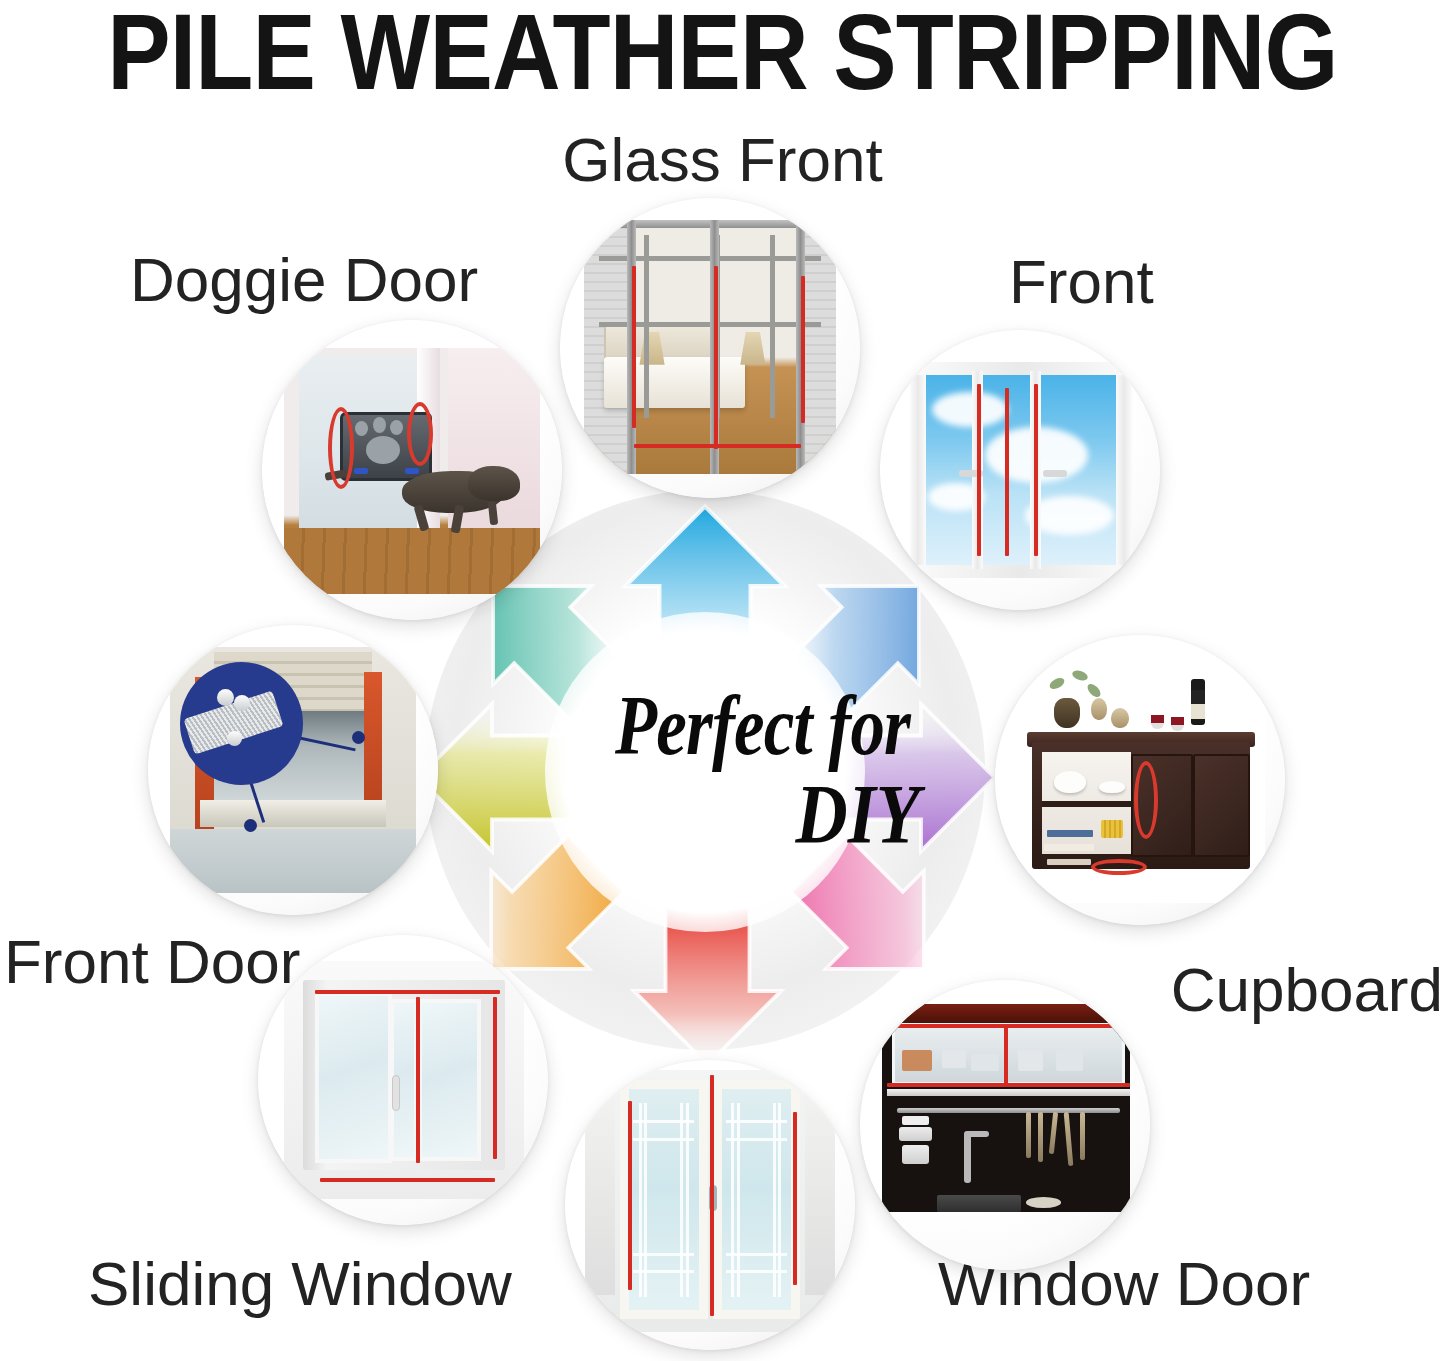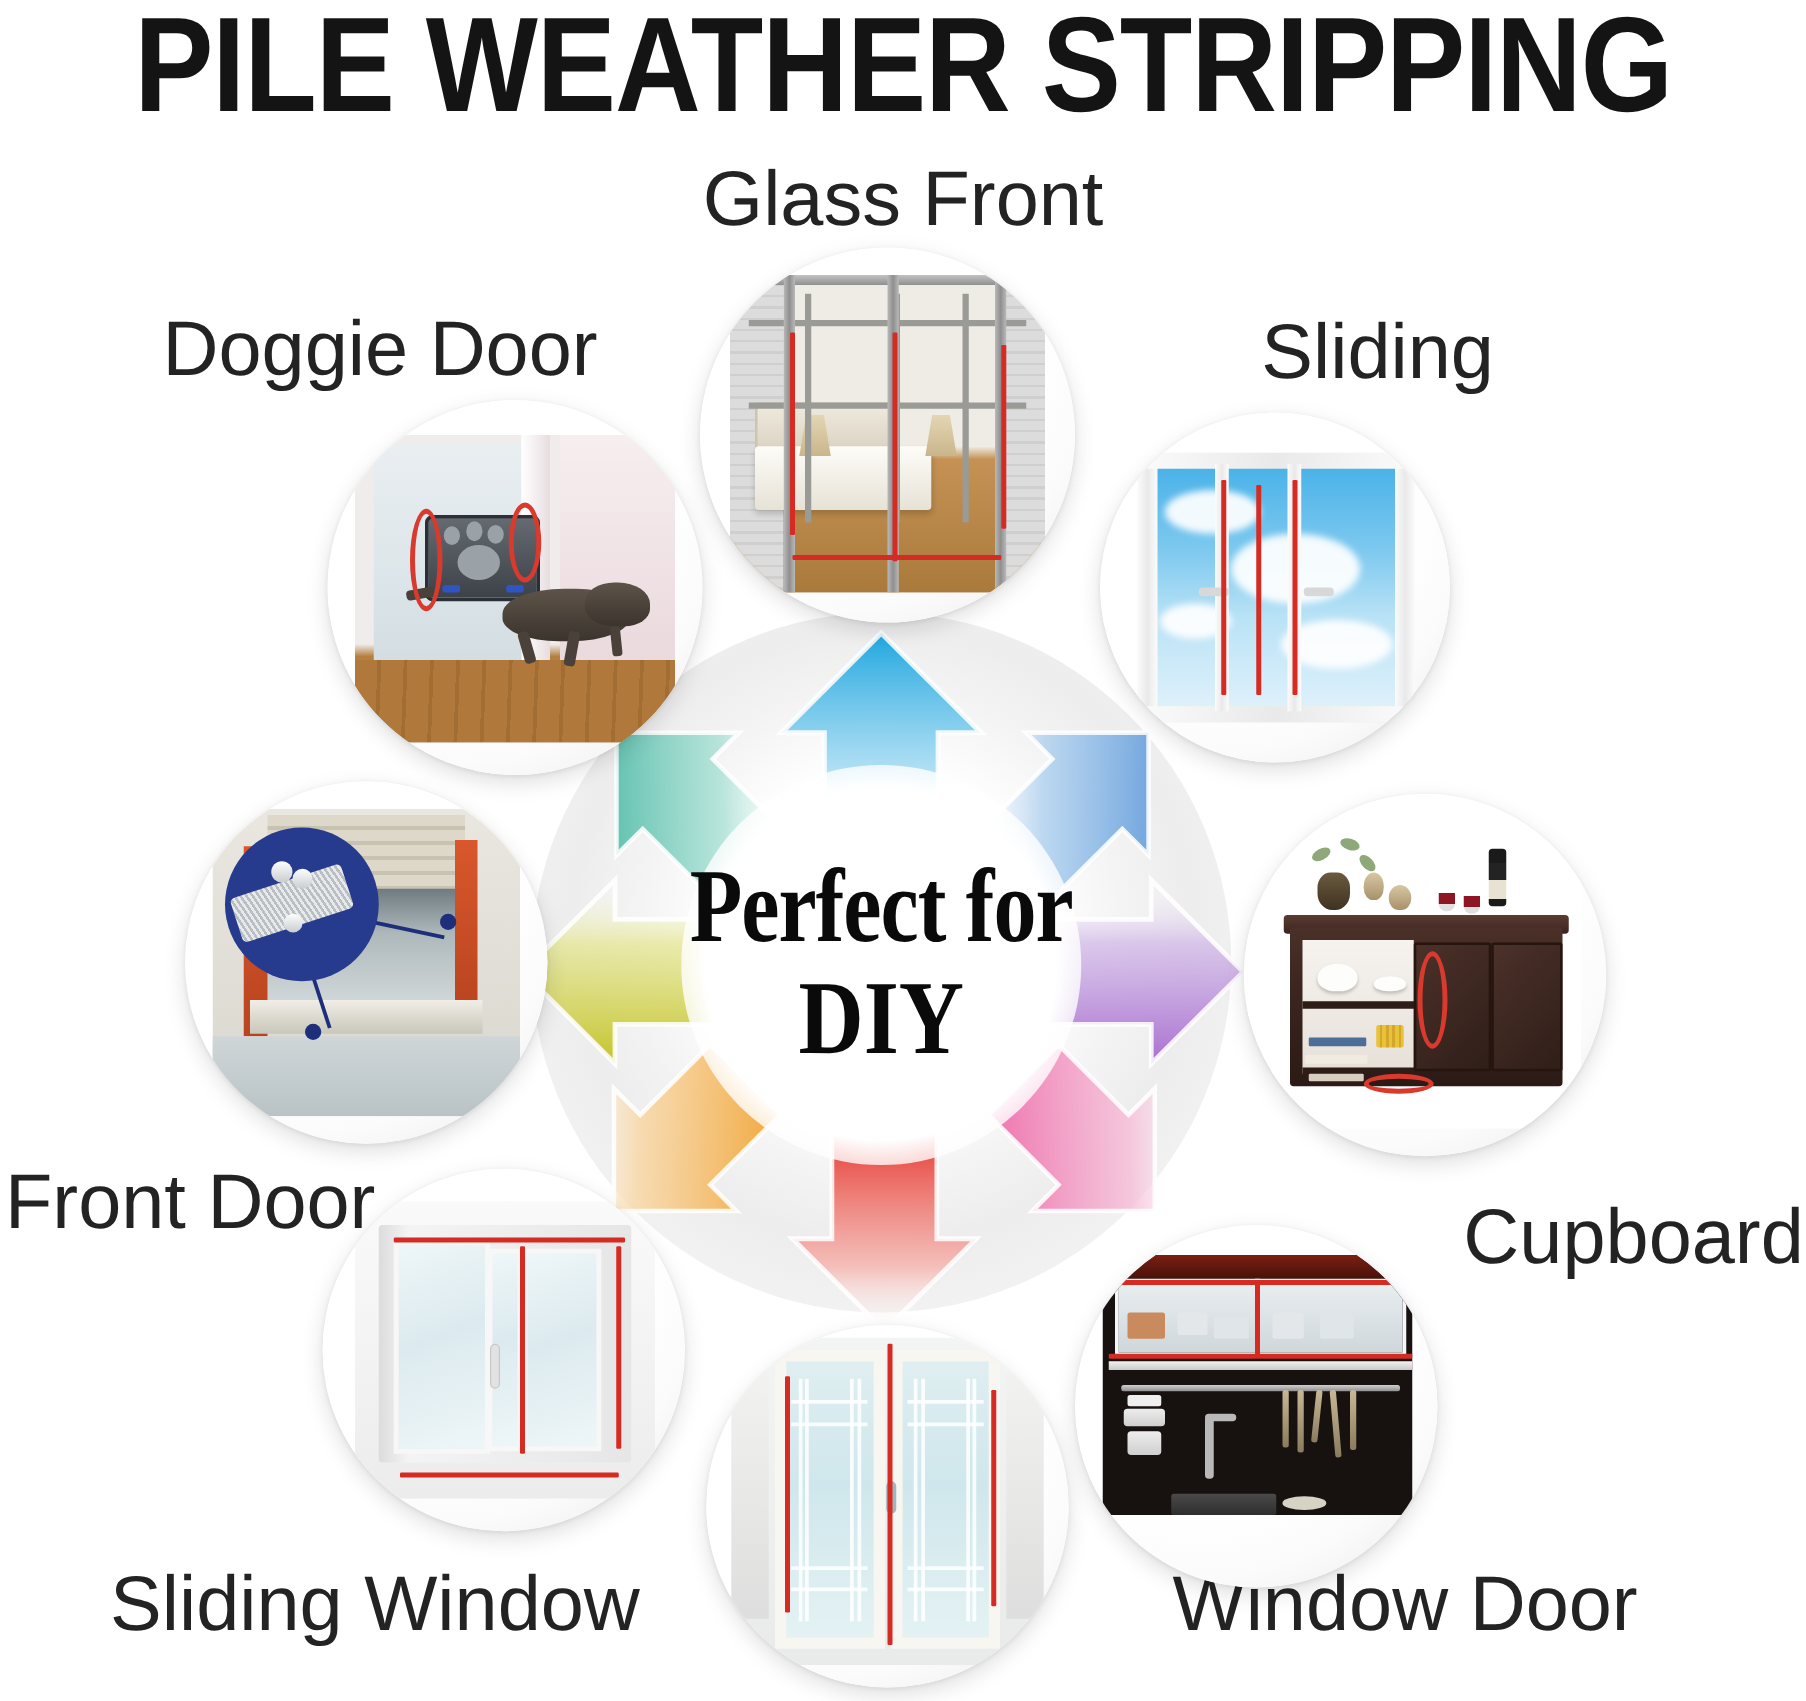--- a/index.html
+++ b/index.html
@@ -72,23 +72,24 @@
     border-radius:50%;
     background:radial-gradient(circle,#ffffff 0 62%, rgba(255,255,255,0.55) 80%, rgba(255,255,255,0) 100%);
     z-index:3;
   }
 
   
   .hub-text {
     position:absolute;
     left:455px; top:685px;
     width:500px;
-    text-align:center;
+    text-align:right;
     z-index:5;
     color:#0a0a0a;
+    font-style:italic;
   }
   .hub-text .l1 {
     font-family:"Liberation Serif", serif;
     font-weight:bold;
     font-size:84px;
     line-height:82px;
     transform:scaleX(0.82);
     display:block;
     letter-spacing:-1px;
   }
@@ -610,17 +611,17 @@
     <div class="dd-leg" style="left:66%; top:64%; width:9px; height:28px; transform:rotate(10deg);"></div>
     <div class="dd-leg" style="left:80%; top:62%; width:8px; height:24px; transform:rotate(-6deg);"></div>
     <div class="dd-leg" style="left:16%; top:50%; width:22px; height:8px; transform:rotate(-10deg);"></div>
     <div class="rell" style="left:17%; top:24%; width:26px; height:82px;"></div>
     <div class="rell" style="left:48%; top:22%; width:26px; height:64px;"></div>
   </div>
 </div>
 
 <div class="label lbl-glass">Glass Front</div>
 <div class="label lbl-doggie">Doggie Door</div>
-<div class="label lbl-window">Sliding</div>
+<div class="label lbl-window">Front</div>
 <div class="label lbl-cupboard">Cupboard</div>
 <div class="label lbl-sliding-door">Window Door</div>
 <div class="label lbl-sliding-win">Sliding Window</div>
 <div class="label lbl-front">Front Door</div>
 
 </body></html>

